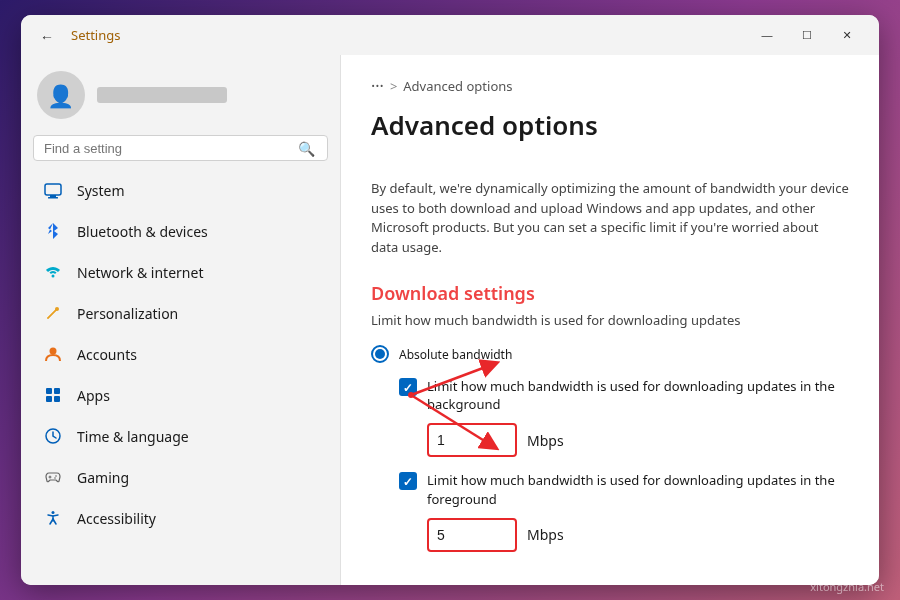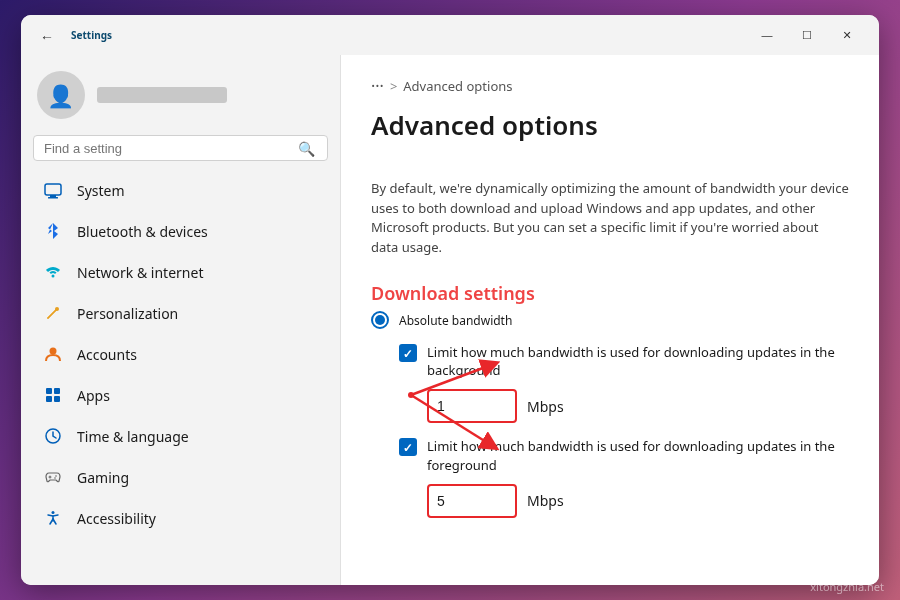--- a/index.html
+++ b/index.html
@@ -43,23 +43,23 @@
       background: transparent;
       cursor: pointer;
       display: flex;
       align-items: center;
       justify-content: center;
       border-radius: 4px;
       font-size: 14px;
       color: #333;
     }
     .title-text {
-      font-size: 10px;
-      color: #0c4a6e;
-      font-weight: 700;
+      font-size: 13px;
+      color: #a16207;
+      font-weight: 400;
     }
     .window-controls {
       margin-left: auto;
       display: flex;
       gap: 0;
     }
     .wc-btn {
       width: 40px;
       height: 32px;
       border: none;
@@ -416,20 +416,21 @@
         <span class="breadcrumb-arrow">&gt;</span>
         <span>Advanced options</span>
       </div>
 
       <div class="page-title">Advanced options</div>
 
       <p class="description">By default, we're dynamically optimizing the amount of bandwidth your device uses to both download and upload Windows and app updates, and other Microsoft products. But you can set a specific limit if you're worried about data usage.</p>
 
       <div>
         <div class="section-title">Download settings</div>
+        <div class="section-subtitle">Limit how much bandwidth is used for downloading updates</div>
 
         <div class="radio-row">
           <div class="radio-btn">
             <div class="radio-inner"></div>
           </div>
           <span class="radio-label">Absolute bandwidth</span>
         </div>
 
         <div class="checkbox-row">
           <div class="checkbox">

